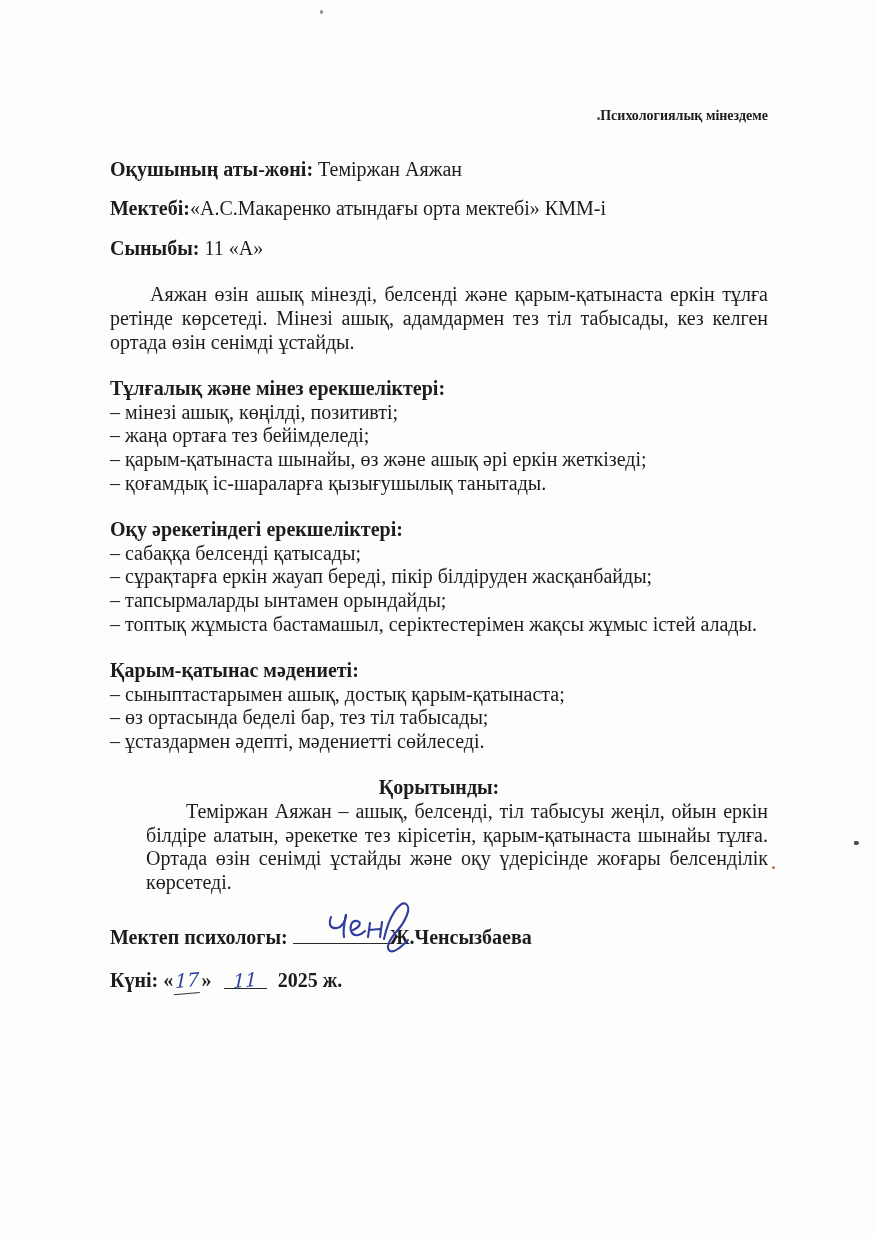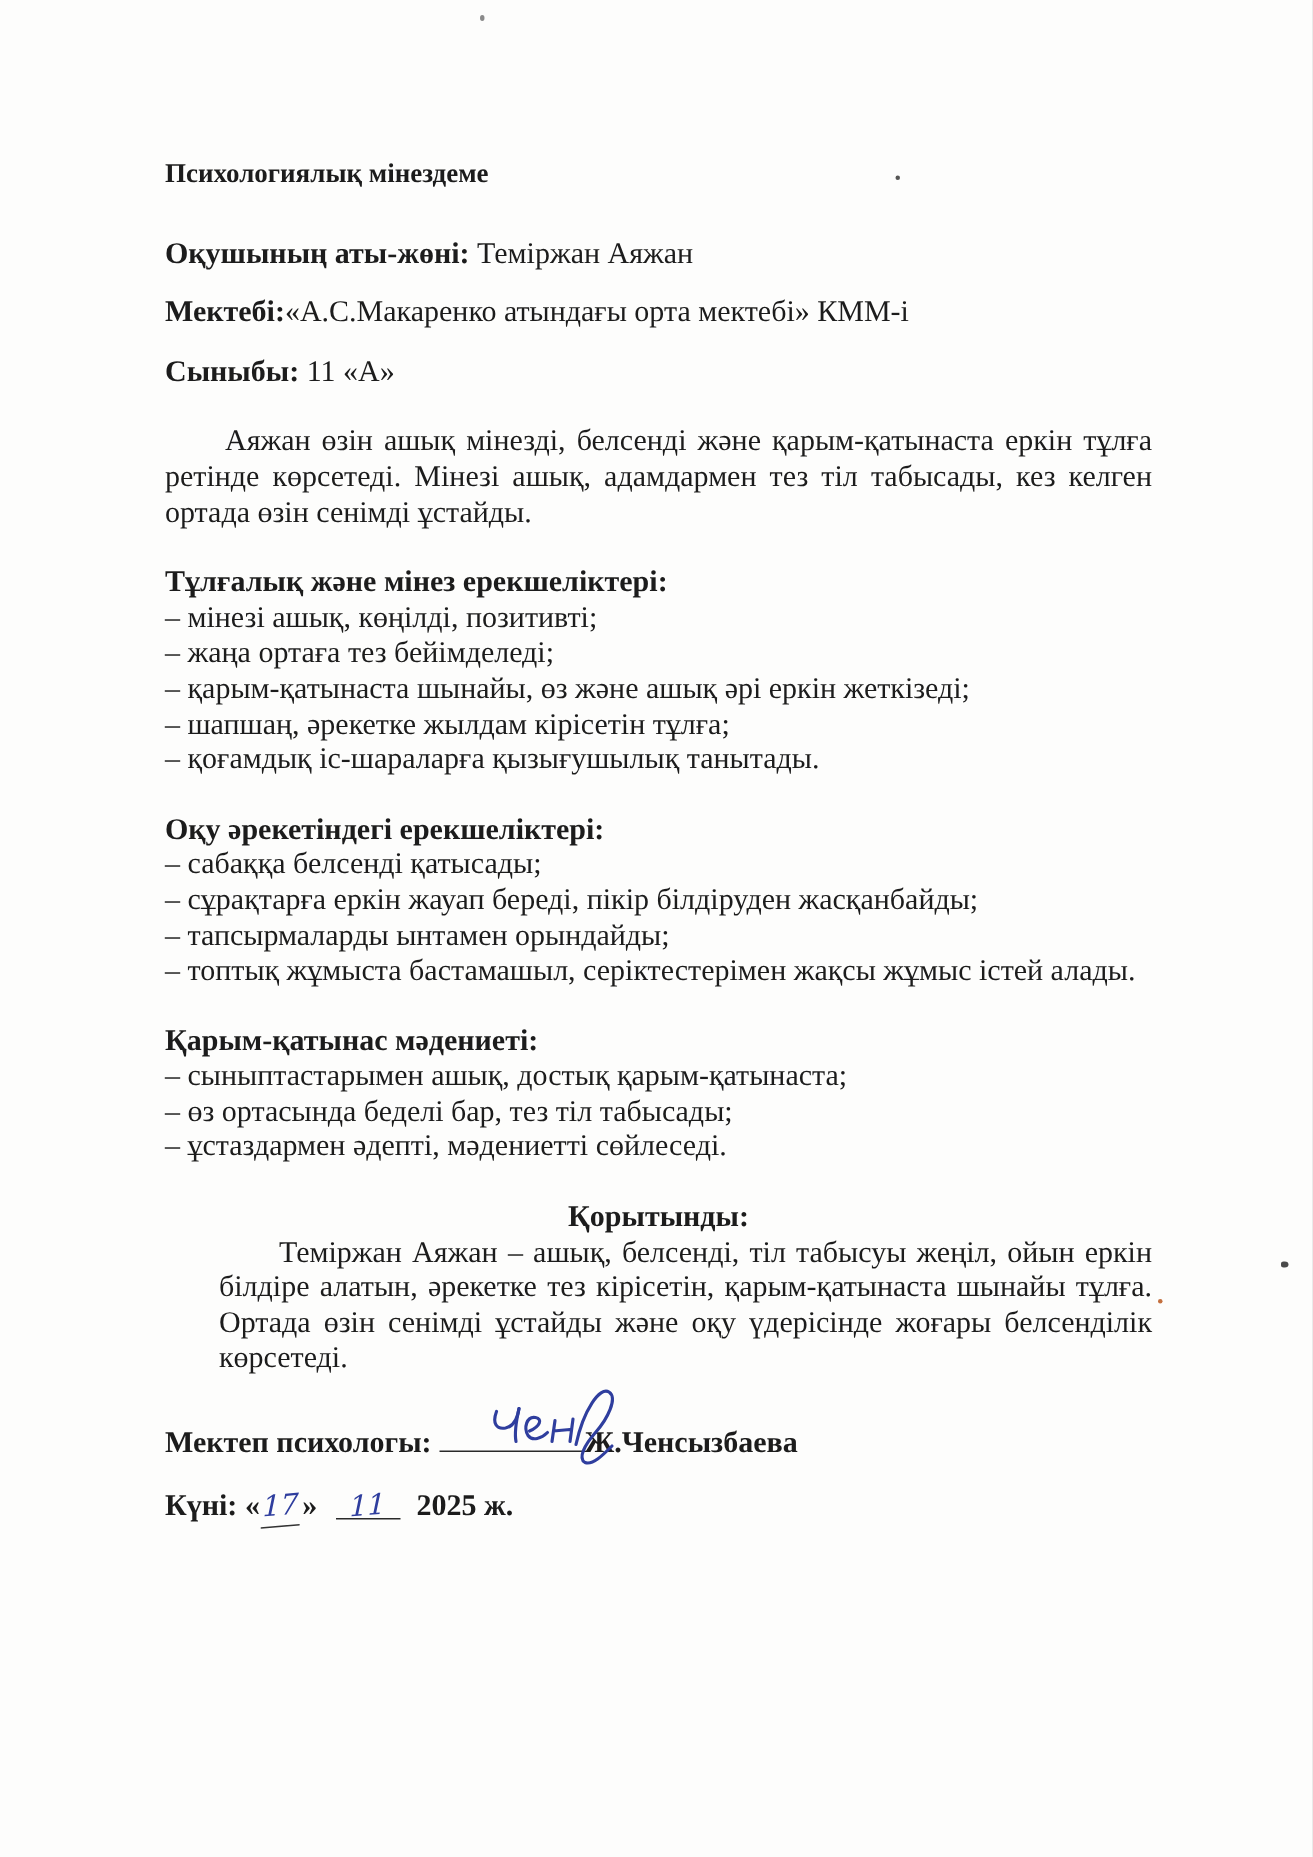--- a/index.html
+++ b/index.html
@@ -14,23 +14,23 @@
     box-shadow:0 0 4px rgba(0,0,0,.15);
   }
   .content{
     position:absolute;
     left:110px;top:104px;
     width:658px;
     font-size:20px;
     line-height:23.6px;
   }
   .doc-title{
-    text-align:left;
+    text-align:right;
     font-weight:bold;
-    font-size:18px;
+    font-size:14px;
     margin:0 0 30px 0;
   }
   .field-line{white-space:nowrap;margin-top:16px;}
   .lbl{font-weight:bold;}
   .para{
     margin:23px 0 0 0;
     text-align:justify;
     text-indent:40px;
   }
   .section{margin-top:23px;}
@@ -114,21 +114,20 @@
     </div>
 
     <p class="para">Аяжан өзін ашық мінезді, белсенді және қарым-қатынаста еркін тұлға ретінде көрсетеді. Мінезі ашық, адамдармен тез тіл табысады, кез келген ортада өзін сенімді ұстайды.</p>
 
     <div class="section">
       <div class="section-heading">Тұлғалық және мінез ерекшеліктері:</div>
       <ul class="traits">
         <li>– мінезі ашық, көңілді, позитивті;</li>
         <li>– жаңа ортаға тез бейімделеді;</li>
         <li>– қарым-қатынаста шынайы, өз және ашық әрі еркін жеткізеді;</li>
-        <li>– шапшаң, әрекетке жылдам кірісетін тұлға;</li>
         <li>– қоғамдық іс-шараларға қызығушылық танытады.</li>
       </ul>
     </div>
 
     <div class="section">
       <div class="section-heading">Оқу әрекетіндегі ерекшеліктері:</div>
       <ul class="traits">
         <li>– сабаққа белсенді қатысады;</li>
         <li>– сұрақтарға еркін жауап береді, пікір білдіруден жасқанбайды;</li>
         <li>– тапсырмаларды ынтамен орындайды;</li>

